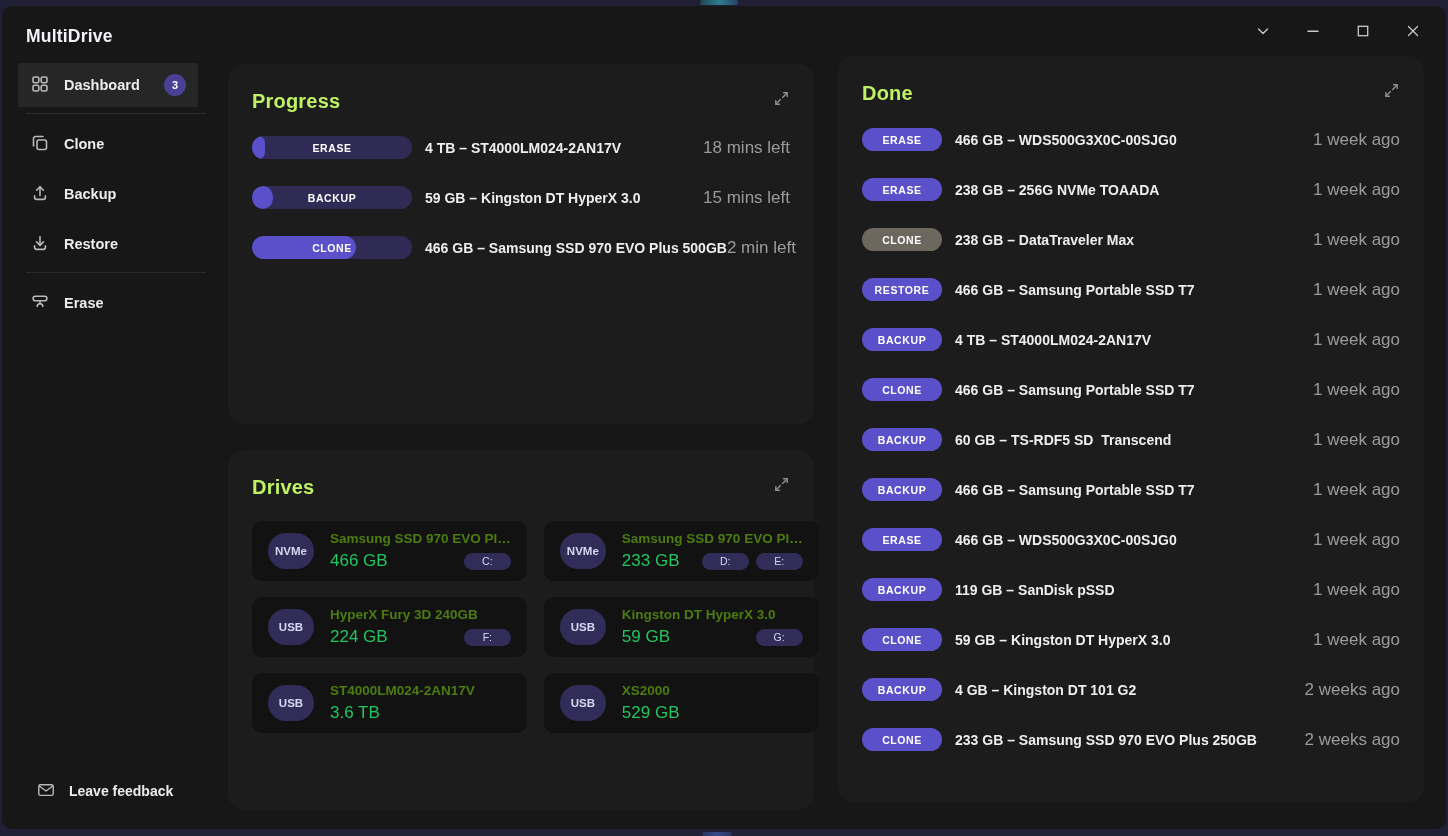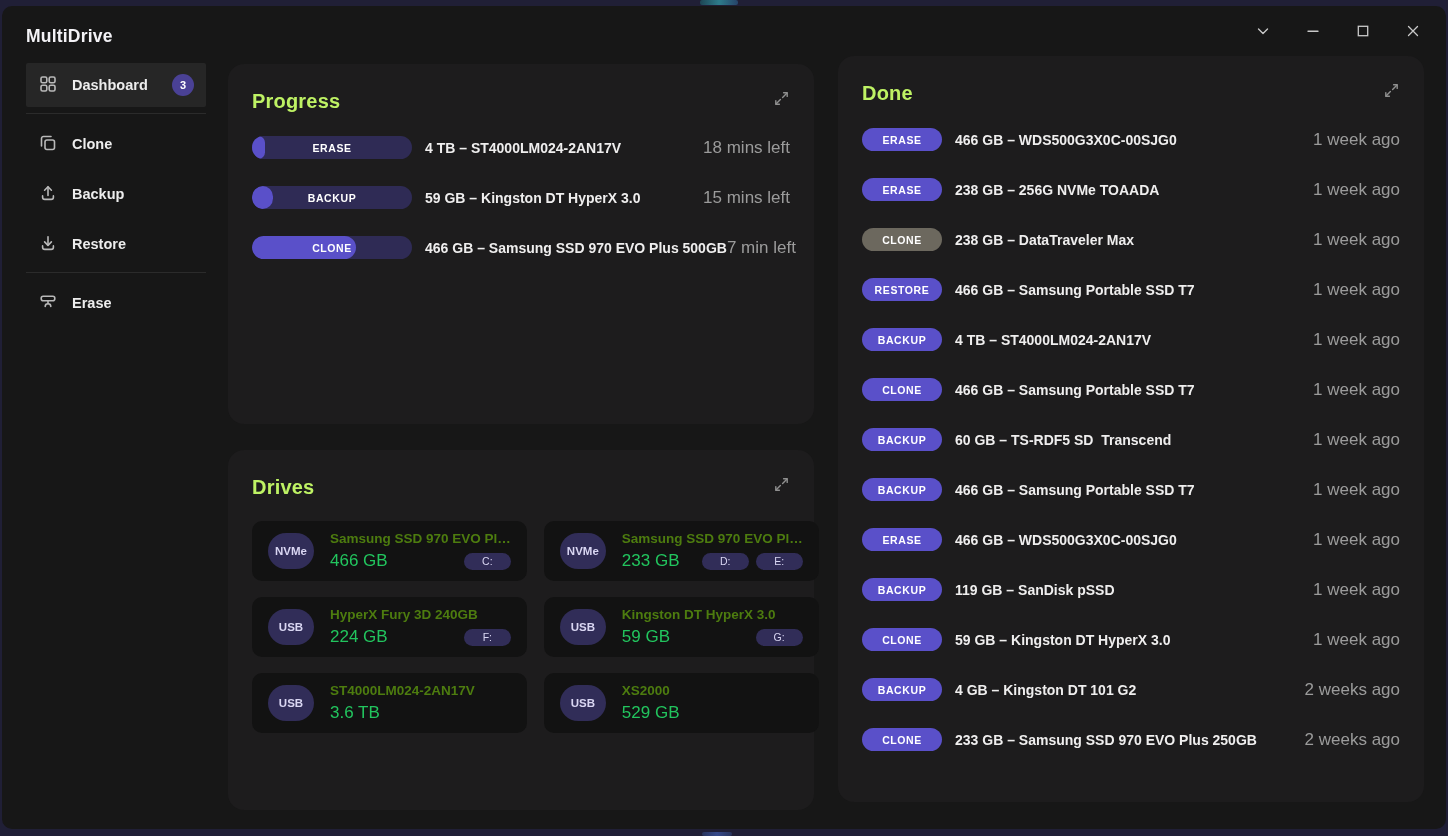--- a/index.html
+++ b/index.html
@@ -18,21 +18,21 @@
     background:#171717;border-radius:10px;}
 
   
   .app-title{position:absolute;left:24px;top:20px;font-size:17.5px;font-weight:700;
     color:#f3f2f6;letter-spacing:.2px;}
   .win-controls{position:absolute;top:14px;right:21px;display:flex;gap:26px;}
   .win-btn{width:24px;height:24px;display:flex;align-items:center;justify-content:center;
     background:transparent;border:none;padding:0;cursor:pointer;}
 
   
-  .nav-item{position:absolute;left:24px;width:180px;height:40px;display:flex;align-items:center;
+  .nav-item{position:absolute;left:16px;width:180px;height:40px;display:flex;align-items:center;
     gap:14px;padding:0 12px;box-sizing:border-box;border-radius:2px;cursor:pointer;
     color:#ededed;font-size:14.5px;font-weight:700;background:transparent;border:none;text-align:left;}
   .nav-item.active{height:44px;background:#262626;}
   .nav-badge{margin-left:auto;width:22px;height:22px;border-radius:50%;background:#4a4195;
     color:#fff;font-size:11px;font-weight:700;display:flex;align-items:center;justify-content:center;}
   .nav-div{position:absolute;left:24px;width:180px;height:1px;background:#2b2b2b;}
   .feedback{position:absolute;left:34px;top:767px;height:36px;display:flex;align-items:center;
     gap:13px;background:transparent;border:none;padding:0;cursor:pointer;
     color:#ececec;font-size:14px;font-weight:700;}
 
@@ -166,20 +166,29 @@
   <button class="nav-item" style="top:277px">
     <span>
       <svg width="20" height="20" viewBox="0 0 20 20" fill="none" stroke="#b9b9b9" stroke-width="1.6" stroke-linecap="round" stroke-linejoin="round">
           <rect x="3.2" y="4.2" width="13.6" height="4.6" rx="2"></rect>
           <path d="M10 8.8v2.8"></path>
           <path d="M7.2 14.4a2.8 2.6 0 0 1 5.6 0"></path>
         </svg>
     </span>
     <span>Erase</span>
   </button>
+  <button class="feedback">
+    <span>
+      <svg width="20" height="20" viewBox="0 0 20 20" fill="none" stroke="#b9b9b9" stroke-width="1.4" stroke-linecap="round" stroke-linejoin="round">
+          <rect x="2.8" y="4.8" width="14.4" height="10.6" rx="1.6"></rect>
+          <path d="M3.6 6.2 10 11l6.4-4.8"></path>
+        </svg>
+    </span>
+    <span>Leave feedback</span>
+  </button>
 
   <section class="panel panel-progress">
     <h2 class="panel-title">Progress</h2>
     <button class="expand-btn">
       <span>
         <svg width="17" height="17" viewBox="0 0 17 17" fill="none" stroke="#8f8f8f" stroke-width="1.4" stroke-linecap="round" stroke-linejoin="round">
             <path d="M10.6 2.8h3.6v3.6"></path>
             <path d="M14 3 9.6 7.4"></path>
             <path d="M6.4 14.2H2.8v-3.6"></path>
             <path d="M3 14l4.4-4.4"></path>
@@ -203,21 +212,21 @@
           </div>
           <span class="op-device">59 GB – Kingston DT HyperX 3.0</span>
           <span class="op-time">15 mins left</span>
         </div>
         <div class="op-row">
           <div class="progress-pill">
             <div class="progress-fill" style="width: 65%;"></div>
             <span class="pill-label">CLONE</span>
           </div>
           <span class="op-device">466 GB – Samsung SSD 970 EVO Plus 500GB</span>
-          <span class="op-time">7 min left</span>
+          <span class="op-time">2 min left</span>
         </div>
       </div>
   </section>
 
   <section class="panel panel-drives">
     <h2 class="panel-title">Drives</h2>
     <button class="expand-btn">
       <span>
         <svg width="17" height="17" viewBox="0 0 17 17" fill="none" stroke="#8f8f8f" stroke-width="1.4" stroke-linecap="round" stroke-linejoin="round">
             <path d="M10.6 2.8h3.6v3.6"></path>

